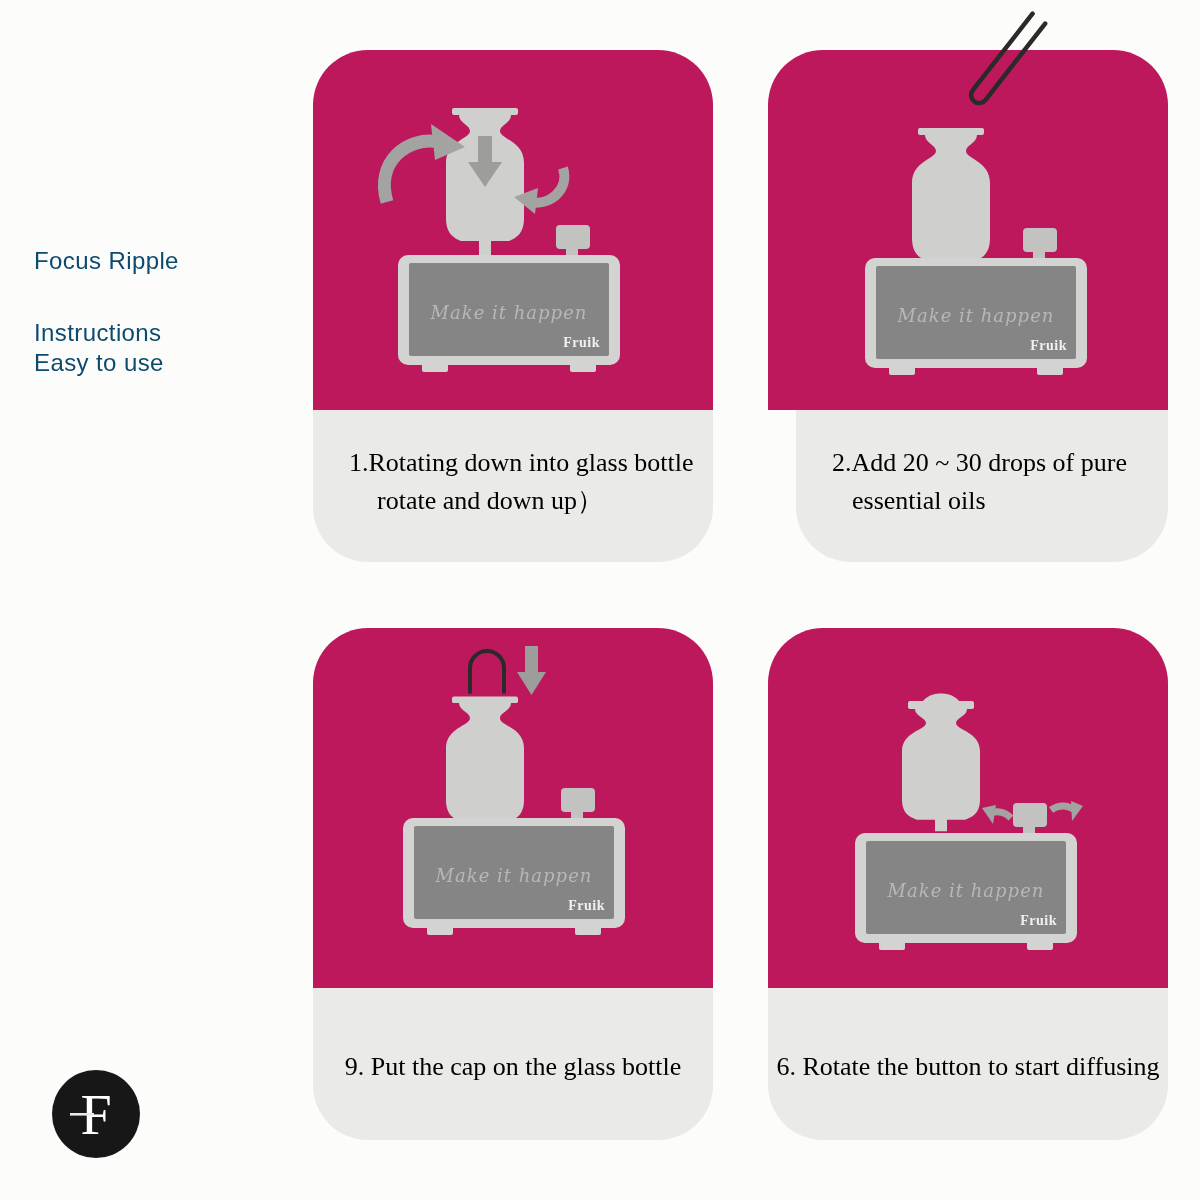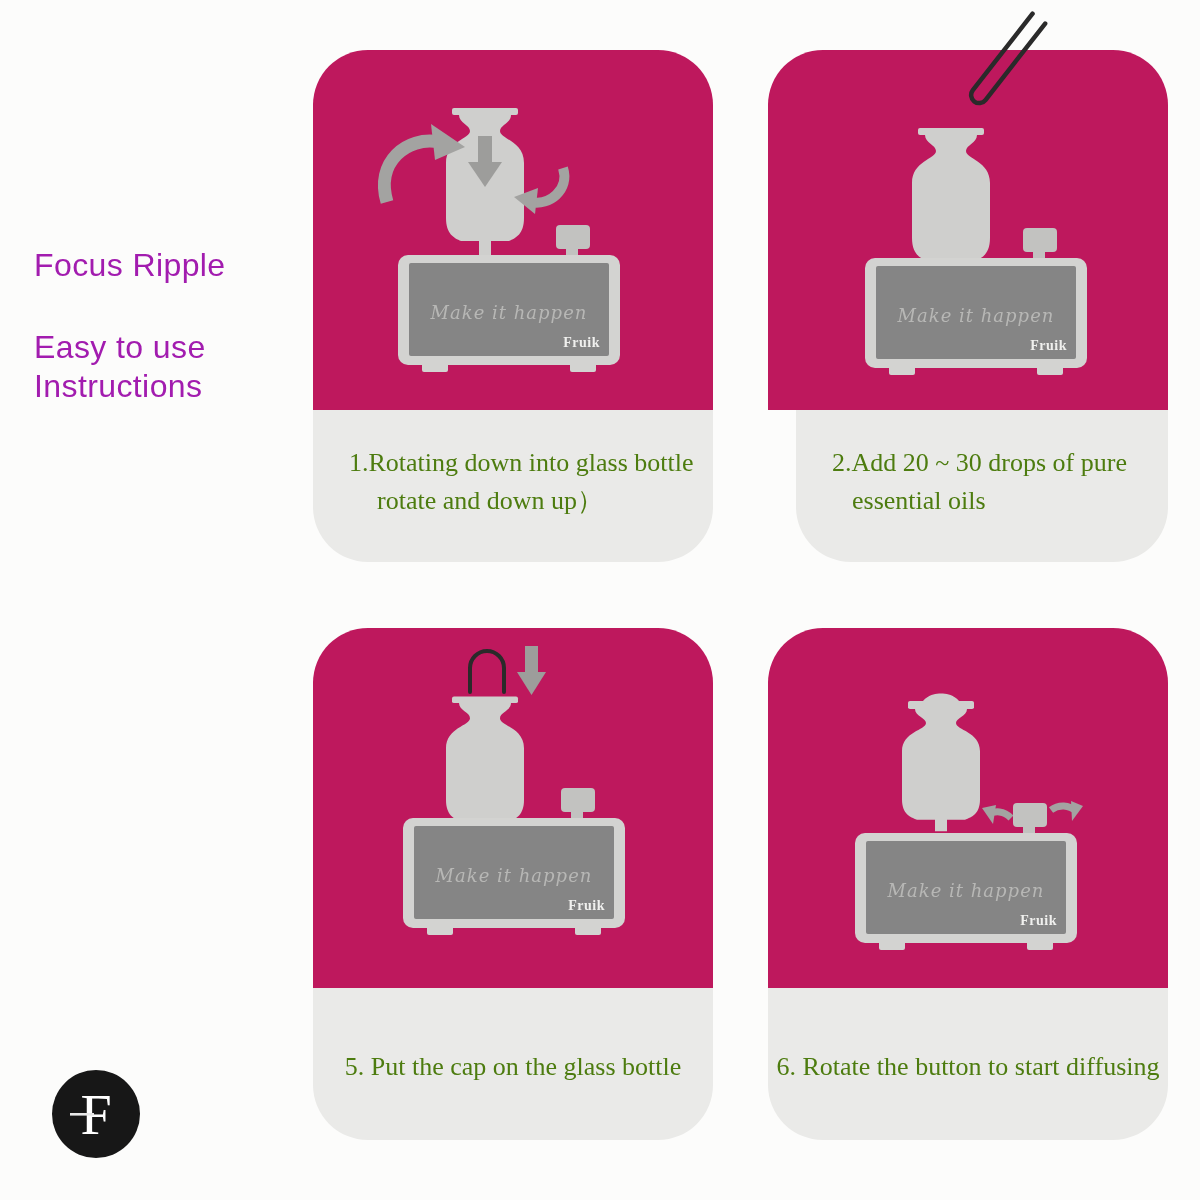--- a/index.html
+++ b/index.html
@@ -5,34 +5,34 @@
   html,body{margin:0;padding:0;}
   body{
     width:1200px;height:1200px;position:relative;
     background:#fcfcfb;
     font-family:"Liberation Sans", sans-serif;
     overflow:hidden;
   }
   
   .intro{
     position:absolute;left:34px;top:246px;width:300px;
-    color:#a21caf;font-size:32px;line-height:1.24;letter-spacing:.4px;
+    color:#0c4a6e;font-size:24px;line-height:1.24;letter-spacing:.4px;
     font-weight:500;
   }
   .intro .block2{margin-top:42px;}
   
   .logo{position:absolute;left:50px;top:1068px;width:92px;height:92px;}
   
   .panel{position:absolute;width:400px;height:512px;}
   .panel .illus-area{
     height:360px;background:#be185d;border-radius:55px 55px 0 0;position:relative;
   }
   .panel .caption{
     height:152px;background:#eaeae8;border-radius:0 0 55px 55px;
-    font-family:"Liberation Serif", serif;color:#4d7c0f;font-size:26px;line-height:1.46;
+    font-family:"Liberation Serif", serif;color:#000000;font-size:26px;line-height:1.46;
     padding-top:34px;box-sizing:border-box;
   }
   .p1{left:313px;top:50px;}
   .p2{left:768px;top:50px;}
   .p3{left:313px;top:628px;}
   .p4{left:768px;top:628px;}
   .p3 .caption,.p4 .caption{padding-top:60px;text-align:center;white-space:nowrap;}
   .p1 .caption{padding-left:36px;}
   .p2 .caption{padding-left:36px;margin-left:28px;}
   .p1 .cap-line.l2{padding-left:10px;}
@@ -64,22 +64,22 @@
   }
 </style>
 </head>
 <body>
 
 <div class="intro">
   <div class="block1">
     <div>Focus Ripple</div>
   </div>
   <div class="block2">
+    <div>Instructions</div>
     <div>Easy to use</div>
-    <div>Instructions</div>
   </div>
 </div>
 
 <div class="panel p1">
   <div class="illus-area">
     <svg class="illus" width="400" height="360" viewBox="0 0 400 360">
 
       <g>
         <rect class="bottle" x="139" y="58" width="66" height="7" rx="2"></rect>
         <path class="bottle" d="M146,65 C146,73 157,75 157,81 C157,89 133,91 133,113 L133,168 C133,184 141,188 148,191 L166,191 L166,205 L178,205 L178,191 L196,191 C203,188 211,184 211,168 L211,113 C211,91 187,89 187,81 C187,75 198,73 198,65 Z"></path>
@@ -172,21 +172,21 @@
         <rect class="dev-knob-neck" x="168" y="20" width="12" height="12"></rect>
         <rect class="dev-knob" x="158" y="0" width="34" height="24" rx="4"></rect>
         <rect class="dev-body" x="0" y="30" width="222" height="110" rx="10"></rect>
         <rect class="dev-screen" x="11" y="38" width="200" height="93" rx="2"></rect>
         <text class="dev-script" x="111" y="94" text-anchor="middle">Make it happen</text>
         <text class="dev-brand" x="202" y="122" text-anchor="end">Fruik</text>
       </g>
     </svg>
   </div>
   <div class="caption">
-    <div class="cap-line l1">5. Put the cap on the glass bottle</div>
+    <div class="cap-line l1">9. Put the cap on the glass bottle</div>
   </div>
 </div>
 
 <div class="panel p4">
   <div class="illus-area">
     <svg class="illus" width="400" height="360" viewBox="0 0 400 360">
 
       <g>
         <path class="bottle" d="M152,82 C152,60 194,60 194,82 L194,84 L152,84 Z"></path>
         <g transform="translate(1,22) scale(1,0.88)">

